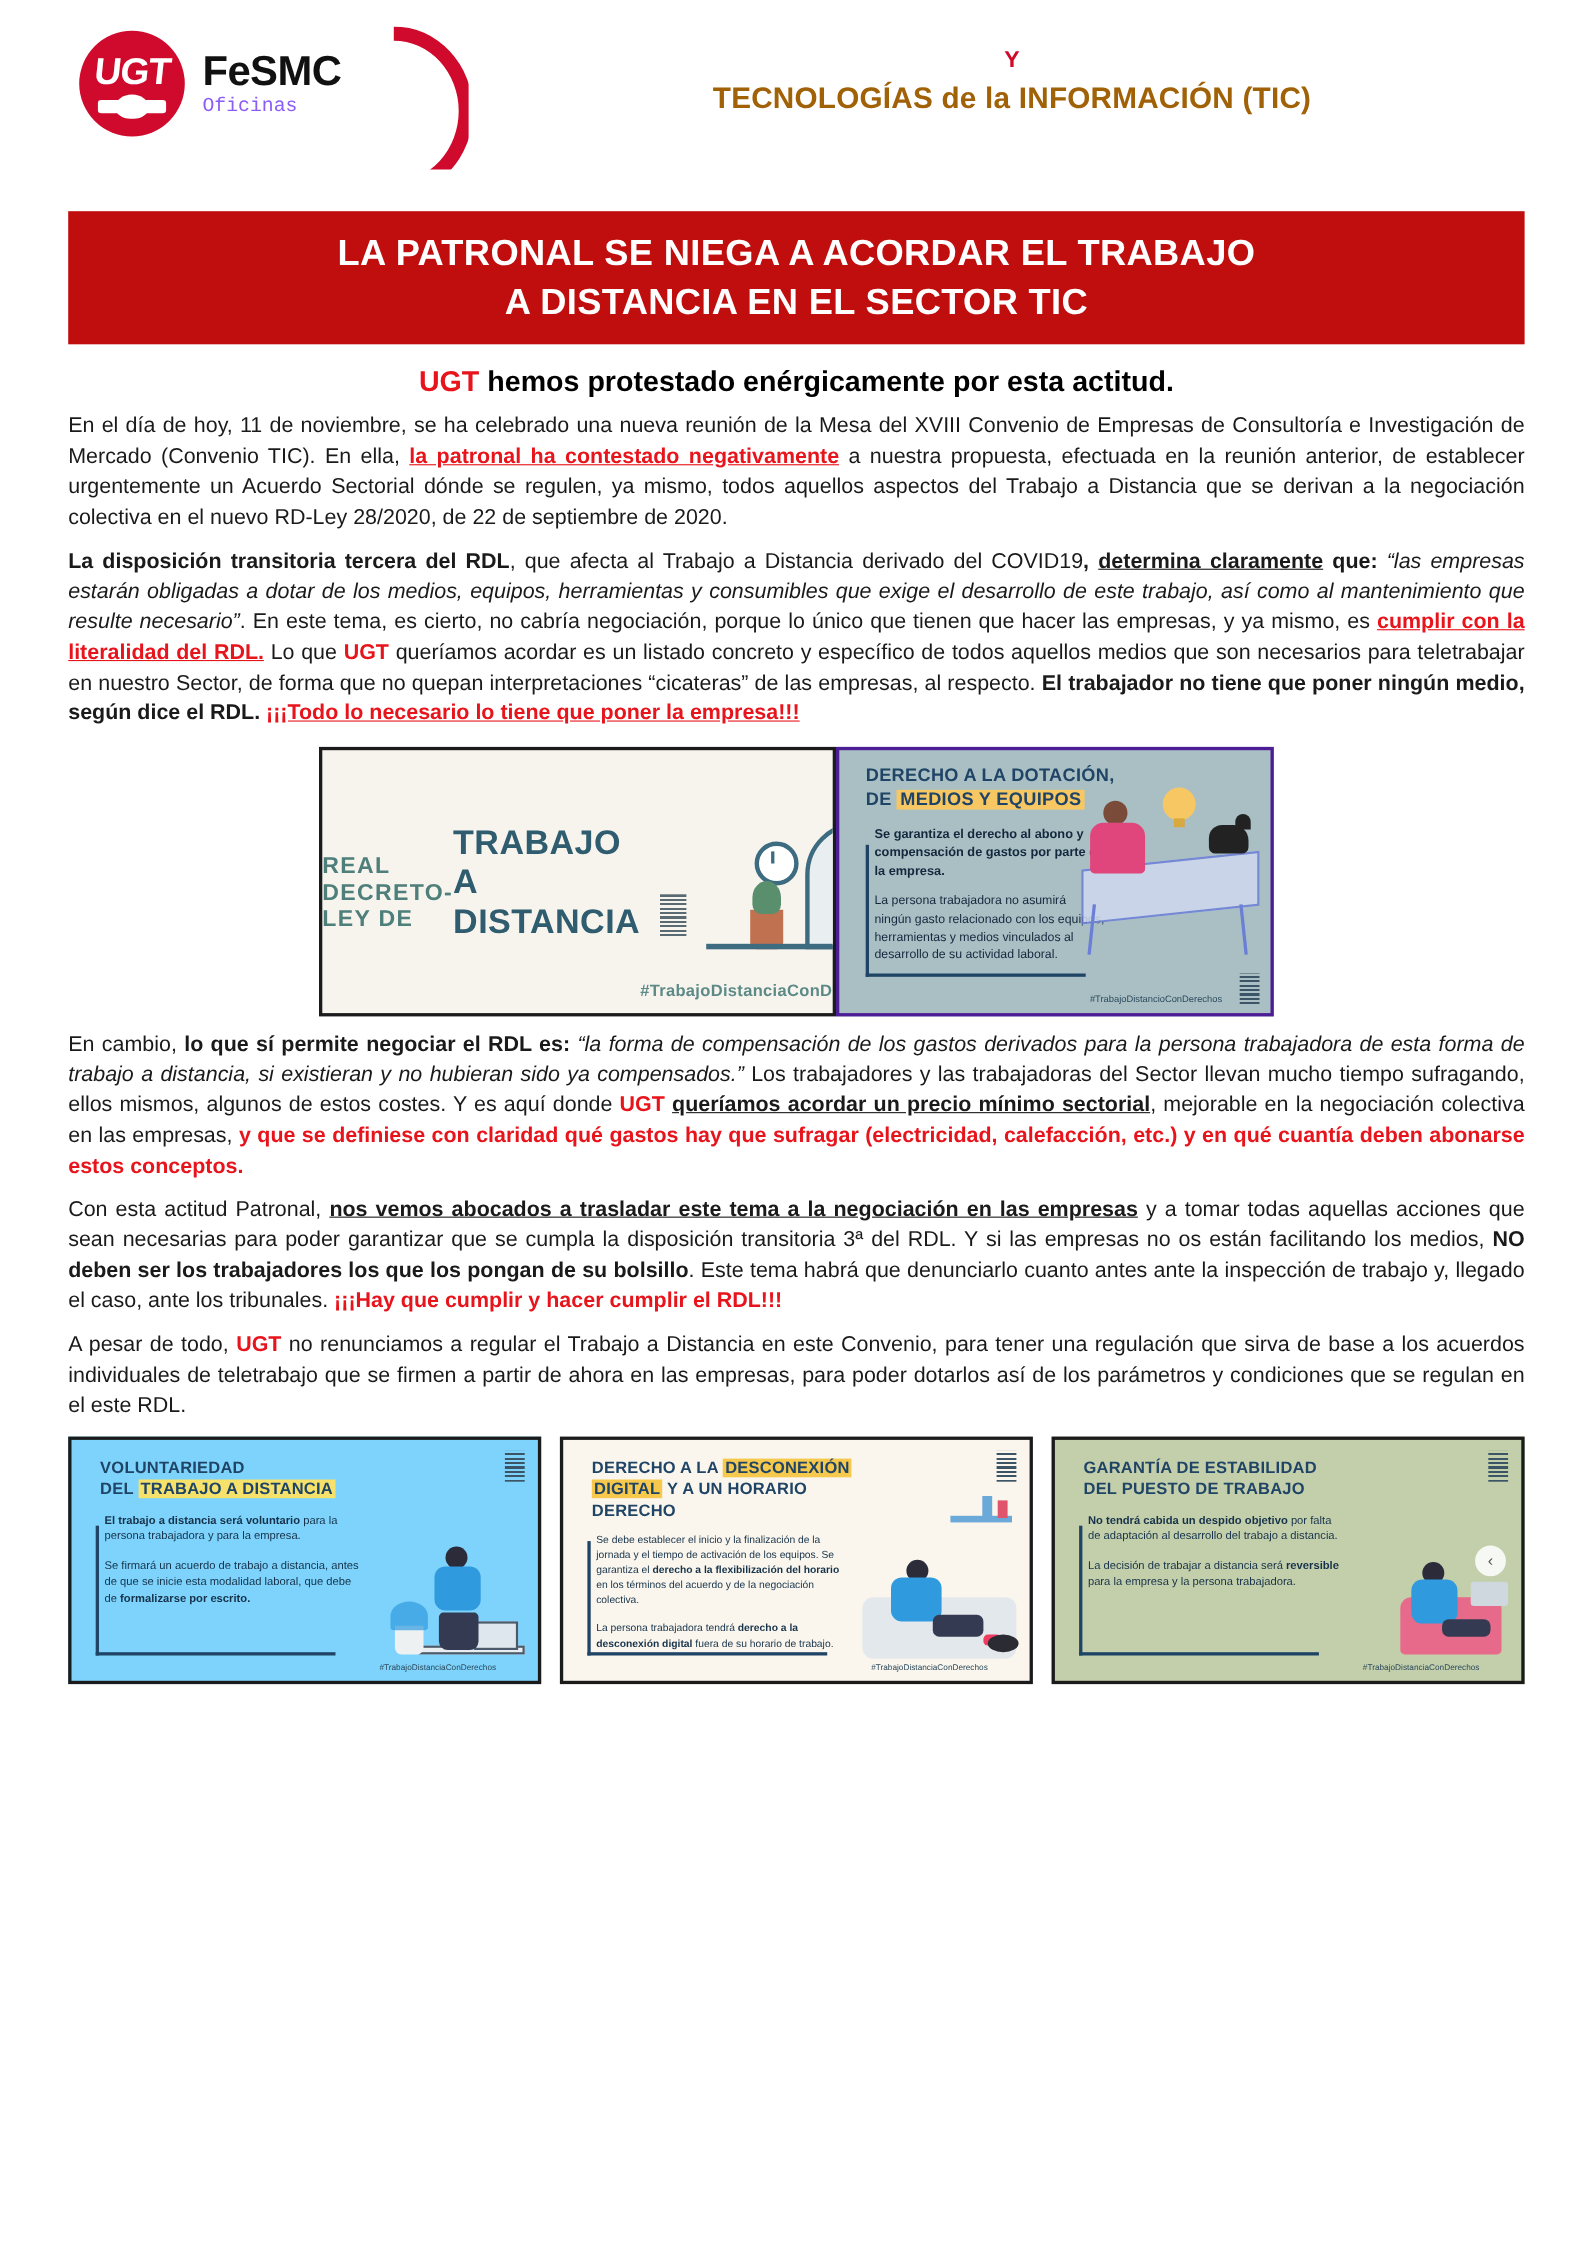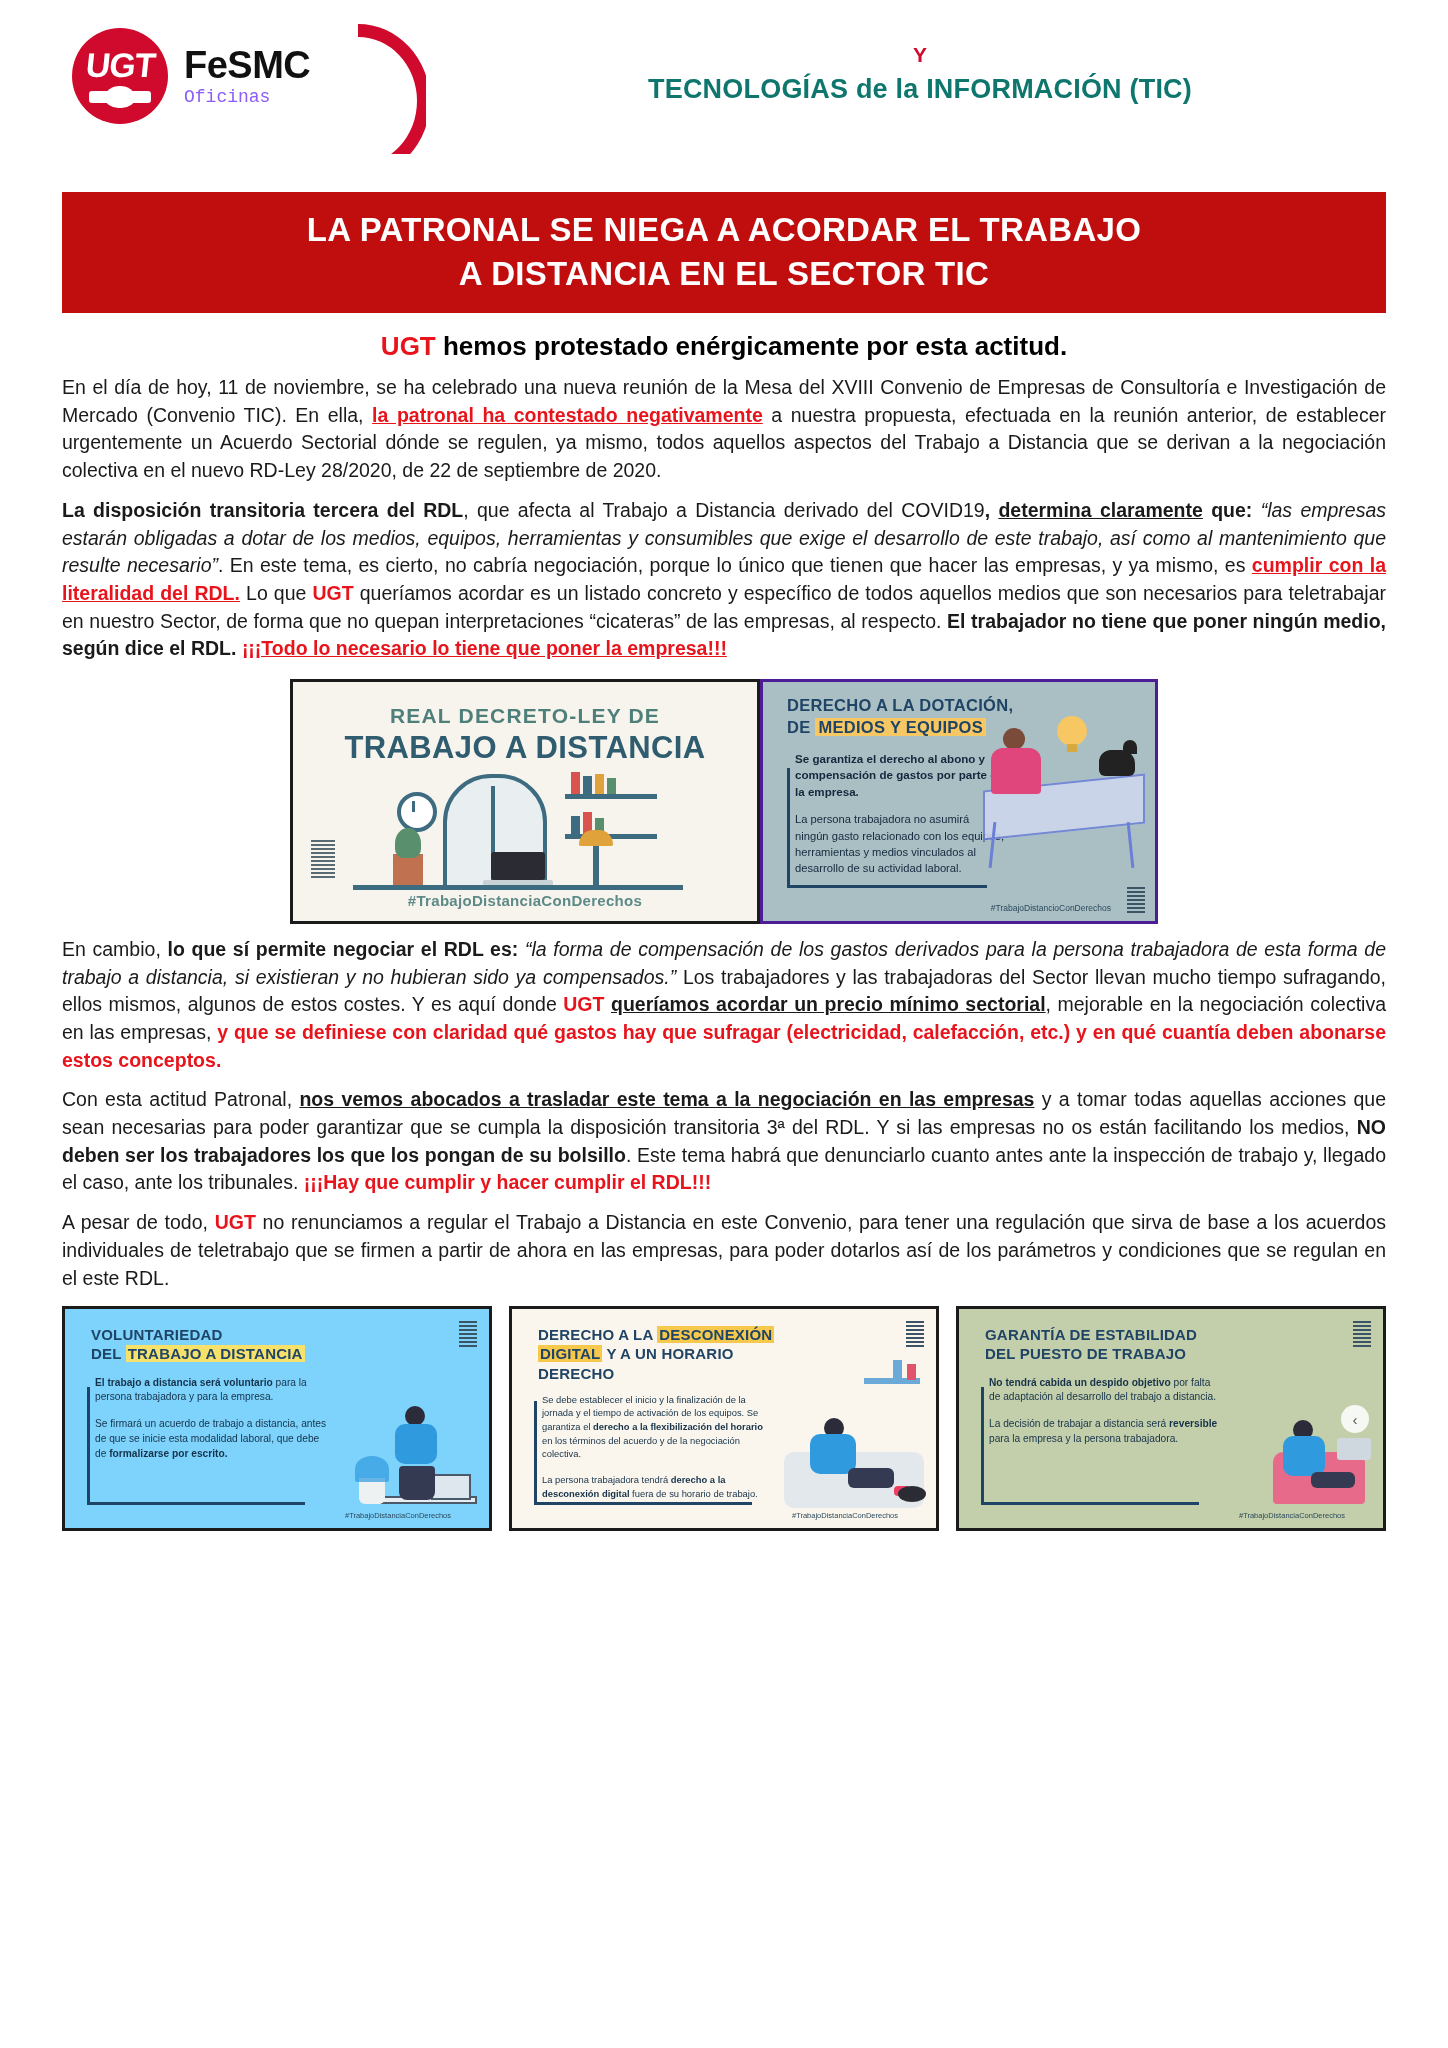--- a/index.html
+++ b/index.html
@@ -45,21 +45,21 @@
     clip-path:inset(0 0 0 50%);
   }
 
   .title-block{flex:1;text-align:center;padding-top:6px;}
   .title-1{
     color:#cf0a2c;font-size:40px;font-weight:bold;letter-spacing:0.5px;
     line-height:1.1;
   }
   .title-y{color:#cf0a2c;font-size:21px;font-weight:bold;margin:9px 0 7px;}
   .title-2{
-    color:#0f766e;font-size:27px;font-weight:bold;letter-spacing:0.2px;
+    color:#a16207;font-size:27px;font-weight:bold;letter-spacing:0.2px;
   }
 
   
   .banner{
     margin:12px 62px 0 62px;background:#c00d0d;color:#fff;
     text-align:center;padding:16px 10px 18px;
   }
   .banner-line{font-size:33px;font-weight:bold;line-height:1.32;letter-spacing:0.3px;}
 
   
@@ -78,21 +78,21 @@
   .i{font-style:italic;}
   .redb{color:#e8141c;font-weight:bold;}
   .redbu{color:#e8141c;font-weight:bold;text-decoration:underline;}
   .bu{font-weight:bold;text-decoration:underline;}
 
   
   .info-row1{display:flex;justify-content:center;margin:16px 0 0;padding:0 62px;gap:0;}
   .card{position:relative;overflow:hidden;}
   .card1{
     width:470px;height:245px;background:#f7f4ee;border:3px solid #1b1b1b;
-    box-sizing:border-box;display:flex;flex-direction:column;align-items:center;
+    box-sizing:border-box;display:flex;flex-direction:row;align-items:center;
   }
   .c1-t1{color:#4e7f7a;font-size:21px;font-weight:bold;letter-spacing:1.2px;margin-top:22px;}
   .c1-t2{color:#2f5c6e;font-size:31px;font-weight:bold;letter-spacing:0.4px;margin-top:2px;}
   .c1-art{position:relative;width:100%;height:118px;margin-top:6px;}
   .c1-window{
     position:absolute;left:150px;top:2px;width:96px;height:108px;
     background:#e9eef0;border:4px solid #3d6b80;border-radius:48px 48px 0 0;
   }
   .c1-window:after{content:"";position:absolute;left:44px;top:8px;width:4px;height:96px;background:#3d6b80;}
   .c1-clock{

